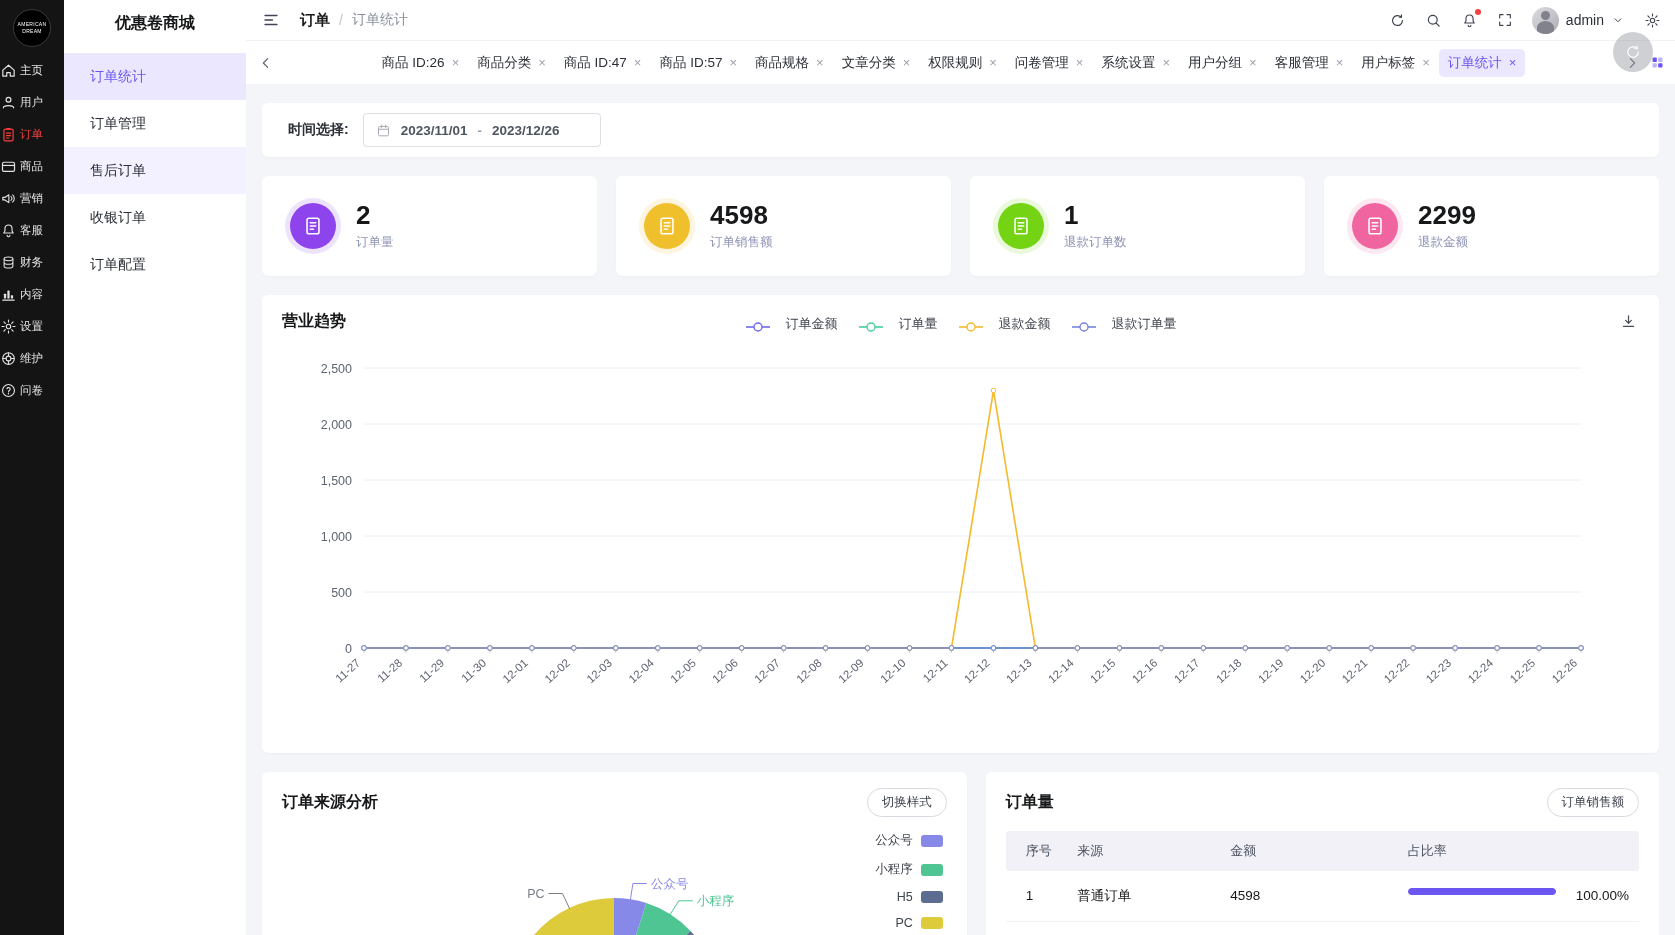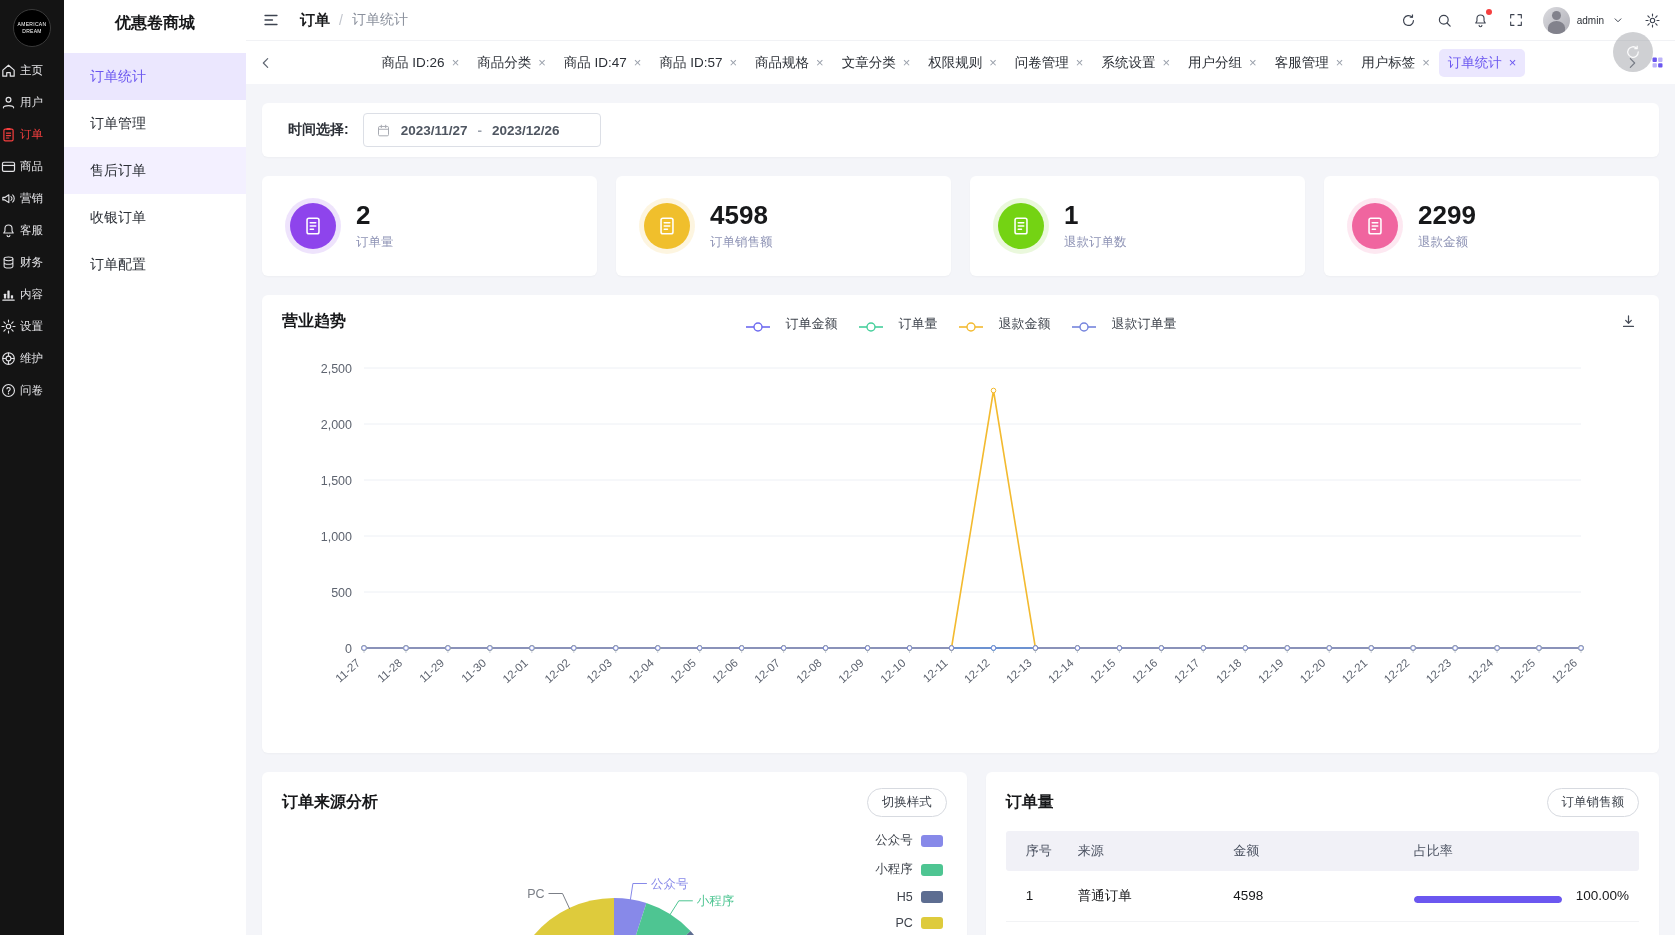--- a/index.html
+++ b/index.html
@@ -27,21 +27,21 @@
   .icon-btn{display:flex;align-items:center;justify-content:center;color:#3d4350;cursor:pointer;position:relative;}
   .breadcrumb{display:flex;align-items:center;gap:9px;margin-left:10px;}
   .bc-section{font-size:15px;font-weight:bold;color:#17181a;}
   .bc-sep{color:#c0c4cc;font-size:14px;}
   .bc-page{font-size:14px;color:#8a909c;}
   .topbar-right{margin-left:auto;display:flex;align-items:center;gap:19px;}
   .user-chip{display:flex;align-items:center;gap:7px;cursor:pointer;}
   .avatar{width:27px;height:27px;border-radius:50%;background:linear-gradient(135deg,#dcdcे0,#b9b9c0);background:linear-gradient(135deg,#dcdce0,#aeaeb6);position:relative;overflow:hidden;}
   .avatar::before{content:"";position:absolute;left:9px;top:4px;width:9px;height:9px;border-radius:50%;background:#82828c;}
   .avatar::after{content:"";position:absolute;left:5px;top:14px;width:17px;height:13px;border-radius:50% 50% 0 0;background:#82828c;}
-  .username{font-size:10px;color:#2b2f36;}
+  .username{font-size:14px;color:#2b2f36;}
   .notif-dot{position:absolute;top:-3px;right:-3px;width:6px;height:6px;border-radius:50%;background:var(--dot,#f53f3f);}
 
   
   .tabbar{height:44px;background:#fff;display:flex;align-items:center;padding:0 10px;border-top:1px solid #f1f2f5;flex-shrink:0;}
   .tab-nav{color:#5f6672;cursor:pointer;display:flex;align-items:center;padding:0 2px;}
   .tabs{flex:1;display:flex;justify-content:center;align-items:center;padding:0 14px;overflow:hidden;}
   .tab{display:flex;align-items:center;gap:7px;padding:5px 9px;border-radius:5px;font-size:13.5px;color:#2b2f36;cursor:pointer;white-space:nowrap;}
   .tab-close{color:#9aa0ab;font-size:13px;line-height:1;}
   .tab.active{background:var(--accent-light,#ebe7fe);color:var(--accent,#6b57f0);}
   .tab.active .tab-close{color:var(--accent,#6b57f0);}
@@ -76,21 +76,21 @@
   .pie-legend-item{display:flex;align-items:center;justify-content:flex-end;gap:8px;font-size:12.5px;color:#3f444d;cursor:pointer;}
   .pie-swatch{width:22px;height:12px;border-radius:3px;flex-shrink:0;}
   .pie-wrap{margin-top:8px;display:flex;justify-content:center;}
 
   .vtable{width:100%;border-collapse:collapse;margin-top:14px;}
   .vtable th{background:#f1f1f7;height:40px;font-size:13px;color:#4a5160;font-weight:normal;text-align:left;padding:0 10px;}
   .vtable th:first-child{padding-left:20px;border-radius:3px 0 0 3px;}
   .vtable th:last-child{border-radius:0 3px 3px 0;}
   .vtable td{height:50px;font-size:13.5px;color:#17181a;padding:0 10px;border-bottom:1px solid #f2f3f5;}
   .vtable td:first-child{padding-left:20px;}
-  .ratio-cell{display:flex;align-items:flex-end;gap:14px;}
+  .ratio-cell{display:flex;align-items:flex-start;gap:20px;}
   .ratio-track{width:148px;height:7px;border-radius:4px;background:#f0f0f4;overflow:hidden;}
   .ratio-bar{height:100%;border-radius:4px;background:var(--bar,#6b57f0);}
 
   .float-ball{position:fixed;top:32px;right:22px;width:40px;height:40px;border-radius:50%;background:rgba(148,150,158,.45);display:flex;align-items:center;justify-content:center;color:rgba(255,255,255,.9);z-index:9;cursor:pointer;}
 </style>
 </head>
 <body>
 
 <div class="app">
 
@@ -340,21 +340,21 @@
 
       <div class="card filter-card">
         <span class="filter-label">时间选择:</span>
         <div class="date-range">
           <span class="cal" id="cal-icon">
               <svg viewBox="0 0 24 24" width="15" height="15">
                 <rect x="4" y="5.5" width="16" height="15" rx="2" fill="none" stroke="currentColor" stroke-width="1.6"></rect>
                 <path d="M4 10h16M8.5 3.5v4M15.5 3.5v4" stroke="currentColor" stroke-width="1.6" stroke-linecap="round" fill="none"></path>
               </svg>
             </span>
-          <span>2023/11/27</span>
+          <span>2023/11/01</span>
           <span style="color:#9aa0ab;">-</span>
           <span>2023/12/26</span>
         </div>
       </div>
 
       <div class="stats-row" id="stats-row">
           <div class="card stat-card">
             <span class="stat-icon" style="background:#8e44ec;box-shadow:0 0 0 5px #8e44ec26">
               <svg viewBox="0 0 24 24" width="22" height="22">
                 <rect x="5.5" y="3.5" width="13" height="17" rx="2" fill="none" stroke="#fff" stroke-width="1.7"></rect>

